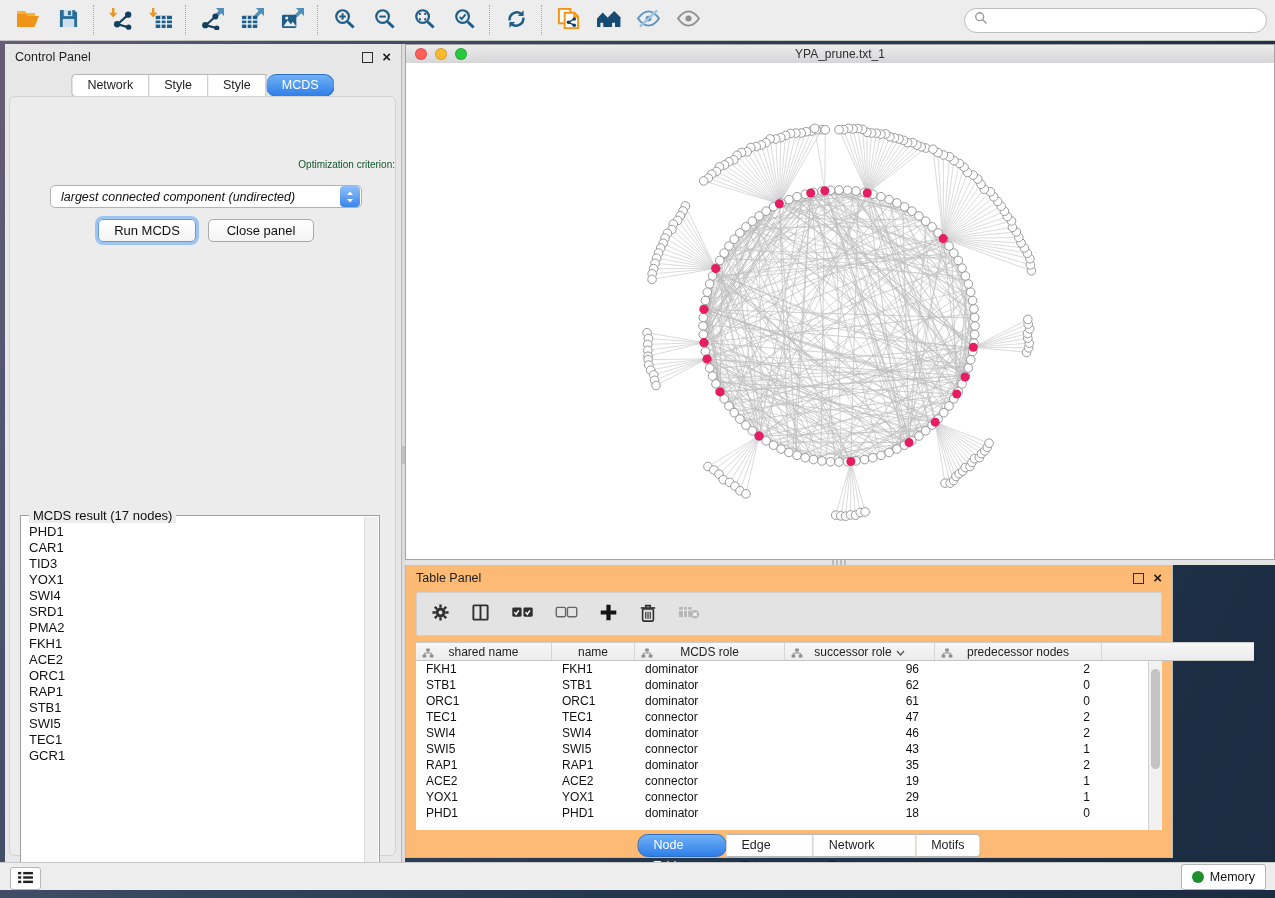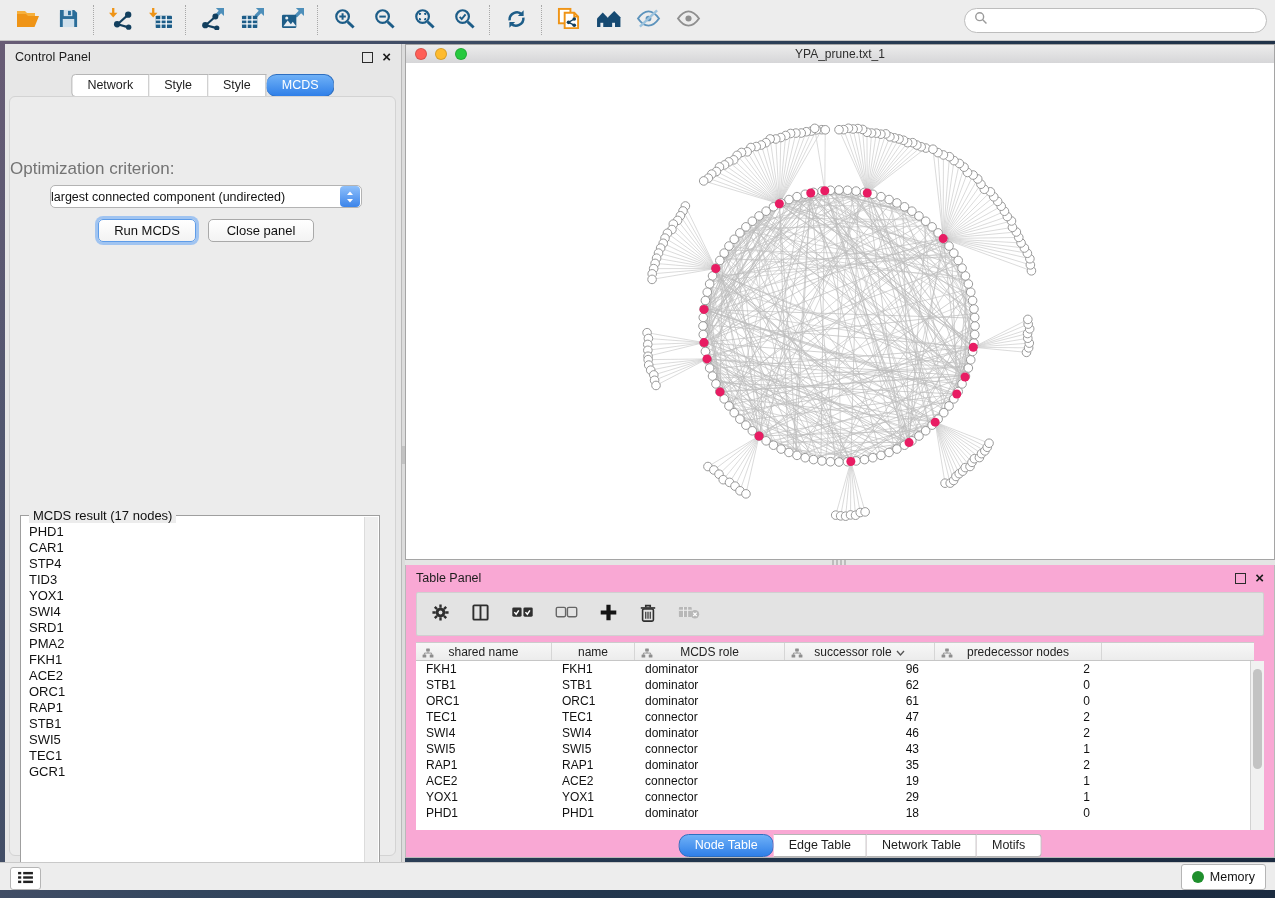--- a/index.html
+++ b/index.html
@@ -23,24 +23,24 @@
   .panel-title{font-size:12.5px;color:#1d1d1d;}
   .panel-header-icons{margin-left:auto;display:flex;align-items:center;gap:9px;}
   .float-icon{width:9px;height:9px;border:1.6px solid #2b2b2b;background:transparent;}
   .close-icon{font-size:15px;font-weight:800;color:#1a1a1a;line-height:10px;}
   #cp-tabs{position:absolute;top:30px;left:50%;transform:translateX(-50%);display:inline-flex;}
   .seg-tab{height:21px;line-height:21px;padding:0 15px;font-size:12.5px;background:#fff;border:1px solid #b6b6b6;border-left:none;color:#1d1d1d;}
   .seg-tab:first-child{border-left:1px solid #b6b6b6;border-radius:4px 0 0 4px;}
   .seg-tab:last-child{border-radius:0 4px 4px 0;}
   .seg-tab.active{background:linear-gradient(#6fb1f7,#2f7fe8);border-color:#2e6fc0;color:#fff;border-radius:10px;}
   #cp-body{position:absolute;left:4px;right:5px;top:52px;bottom:6px;background:#ececec;border:1px solid #d3d3d3;border-radius:6px;}
-  #opt-label{position:absolute;top:62px;width:100%;text-align:left;font-size:17px;color:#737373;}
+  #opt-label{position:absolute;top:62px;width:100%;text-align:right;font-size:10px;color:#14532d;}
   #criterion-select{position:absolute;left:40px;top:88px;width:312px;height:23px;background:#fff;border:1px solid #b3b3b3;border-radius:5px;
     display:flex;align-items:center;box-sizing:border-box;}
-  #criterion-select .val{flex:1;font-size:12.5px;color:#111;white-space:nowrap;}
+  #criterion-select .val{flex:1;font-size:12.5px;padding-left:10px;color:#111;white-space:nowrap;font-style:italic;}
   #criterion-select .stepper{width:20px;height:21px;margin:0 1px;background:linear-gradient(#8ec0fb,#3b84ea);border-radius:4px;
     display:flex;flex-direction:column;align-items:center;justify-content:center;gap:1px;}
   .btn{height:23px;background:linear-gradient(#ffffff,#f3f3f3);border:1px solid #a9a9a9;border-radius:5px;font-size:13px;
     font-family:"Liberation Sans",sans-serif;padding:0 14px;color:#111;}
   #run-btn{position:absolute;left:88px;top:122px;width:98px;border-color:#5e9ce8;box-shadow:0 0 0 3px rgba(110,170,245,.6);}
   #closepanel-btn{position:absolute;left:198px;top:122px;width:106px;}
   #mcds-group{position:absolute;left:10px;top:418px;right:15px;height:370px;background:#fff;border:1px solid #9f9f9f;}
   #mcds-legend{position:absolute;left:8px;top:-8px;background:#ececec;padding:0 4px;font-size:13px;color:#111;}
   #mcds-list{position:absolute;left:2px;top:2px;bottom:2px;right:15px;overflow:hidden;padding-top:6px;}
   .mcds-item{font-size:13px;color:#111;height:16px;line-height:16px;padding-left:6px;}
@@ -50,21 +50,21 @@
   #net-titlebar{position:absolute;left:0;top:0;right:0;height:18px;background:linear-gradient(#ececec,#d6d6d8);border-bottom:1px solid #b2b2b2;}
   .traffic{position:absolute;top:3px;width:12px;height:12px;border-radius:50%;box-sizing:border-box;border:1px solid rgba(0,0,0,.15);}
   #net-title{position:absolute;top:2px;width:100%;text-align:center;font-size:12px;color:#2e2e2e;}
   #net-canvas{position:absolute;left:0;top:18px;right:0;bottom:0;background:#fff;}
   
   #hsplit{position:absolute;left:405px;top:560px;width:870px;height:5px;background:#e4e4e4;}
   #hsplit .grip{position:absolute;left:50%;top:0;transform:translateX(-50%);width:16px;height:5px;background:repeating-linear-gradient(90deg,#bdbdbd 0 2px,#e4e4e4 2px 4px);}
   #vsplit{position:absolute;left:402px;top:44px;width:3px;height:818px;background:#dcdcdc;}
   #vsplit .grip{position:absolute;top:402px;left:0;width:3px;height:18px;background:#c2c2c2;}
   
-  #table-panel{position:absolute;left:405px;top:565px;width:870px;height:293px;background:#f9a8d4;box-sizing:border-box;border:1px solid #b9b9b9;border-top:none;}
+  #table-panel{position:absolute;left:405px;top:565px;width:768px;height:293px;background:#fdba74;box-sizing:border-box;border:1px solid #b9b9b9;border-top:none;}
   #tp-toolbar{position:absolute;left:10px;right:10px;top:27px;height:44px;background:#e3e3e3;border:1px solid #d0d0d0;border-radius:2px;
     display:flex;align-items:center;gap:21px;padding:0 14px;box-sizing:border-box;}
   .tp-icon{display:flex;align-items:center;justify-content:center;background:none;border:none;padding:0;}
   #fx-label{font-family:"DejaVu Serif","Liberation Serif",serif;font-style:italic;font-size:17px;color:#aaa;}
   #tbl-header{position:absolute;left:10px;top:77px;height:19px;display:flex;background:linear-gradient(#f7f7f7,#ececec);
     border-top:1px solid #cccccc;border-bottom:1px solid #c6c6c6;box-sizing:border-box;text-align:right;}
   .th{position:relative;height:100%;border-right:1px solid #d6d6d6;display:flex;align-items:center;justify-content:center;font-size:12px;color:#222;gap:4px;box-sizing:border-box;}
   .th .tree{position:absolute;left:6px;top:4px;}
   #tbl-body{position:absolute;left:10px;top:96px;right:24px;bottom:27px;background:#fff;overflow:hidden;}
   .tr{display:flex;height:16px;}
@@ -267,21 +267,20 @@
           </svg>
       </span>
     </div>
     <button class="btn" id="run-btn">Run MCDS</button>
     <button class="btn" id="closepanel-btn">Close panel</button>
     <div id="mcds-group">
       <span id="mcds-legend">MCDS result (17 nodes)</span>
       <div id="mcds-list">
           <div class="mcds-item">PHD1</div>
           <div class="mcds-item">CAR1</div>
-          <div class="mcds-item">STP4</div>
           <div class="mcds-item">TID3</div>
           <div class="mcds-item">YOX1</div>
           <div class="mcds-item">SWI4</div>
           <div class="mcds-item">SRD1</div>
           <div class="mcds-item">PMA2</div>
           <div class="mcds-item">FKH1</div>
           <div class="mcds-item">ACE2</div>
           <div class="mcds-item">ORC1</div>
           <div class="mcds-item">RAP1</div>
           <div class="mcds-item">STB1</div>

